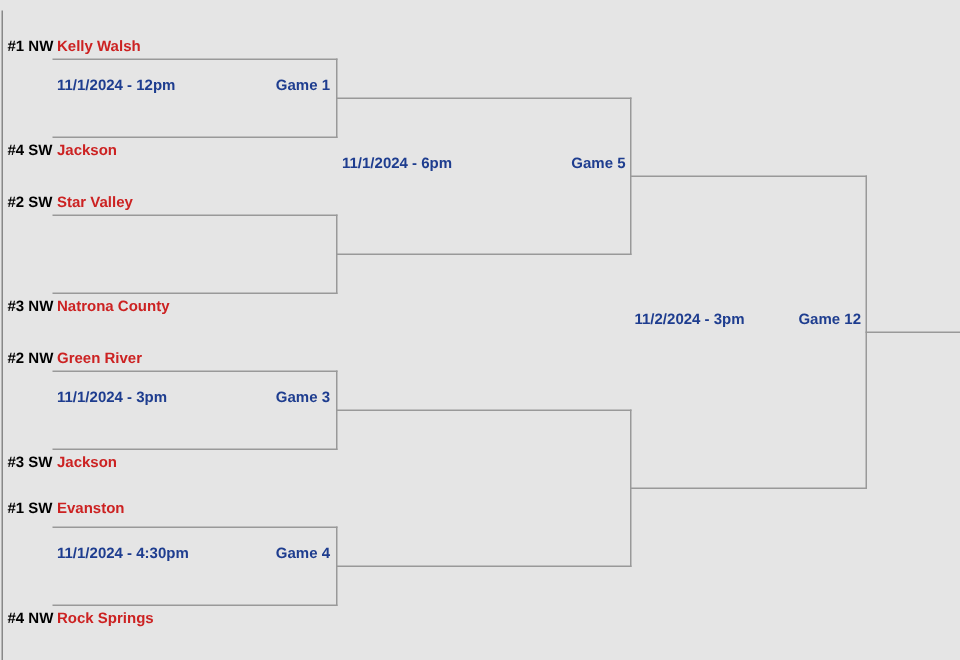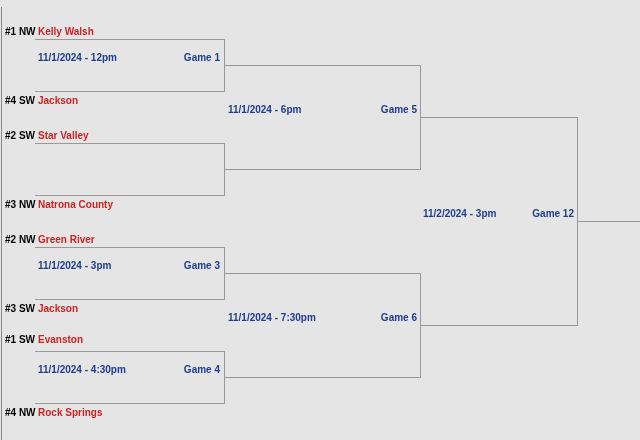--- a/index.html
+++ b/index.html
@@ -115,23 +115,19 @@
   </div>
   <div class="game-row r1" style="top:364px;">
     <span>11/1/2024 - 4:30pm</span>
     <span>Game 4</span>
   </div>
 
   <div class="game-row r2" style="top:104px;gap:32px;">
     <span>11/1/2024 - 6pm</span>
     <span>Game 5</span>
   </div>
-  <div class="game-row r2" style="top:312px;">
-    <span>11/1/2024 - 7:30pm</span>
-    <span>Game 6</span>
-  </div>
 
   <div class="game-row final" style="top:208px;">
     <span>11/2/2024 - 3pm</span>
     <span>Game 12</span>
   </div>
 
 </div>
 
 </body></html>

